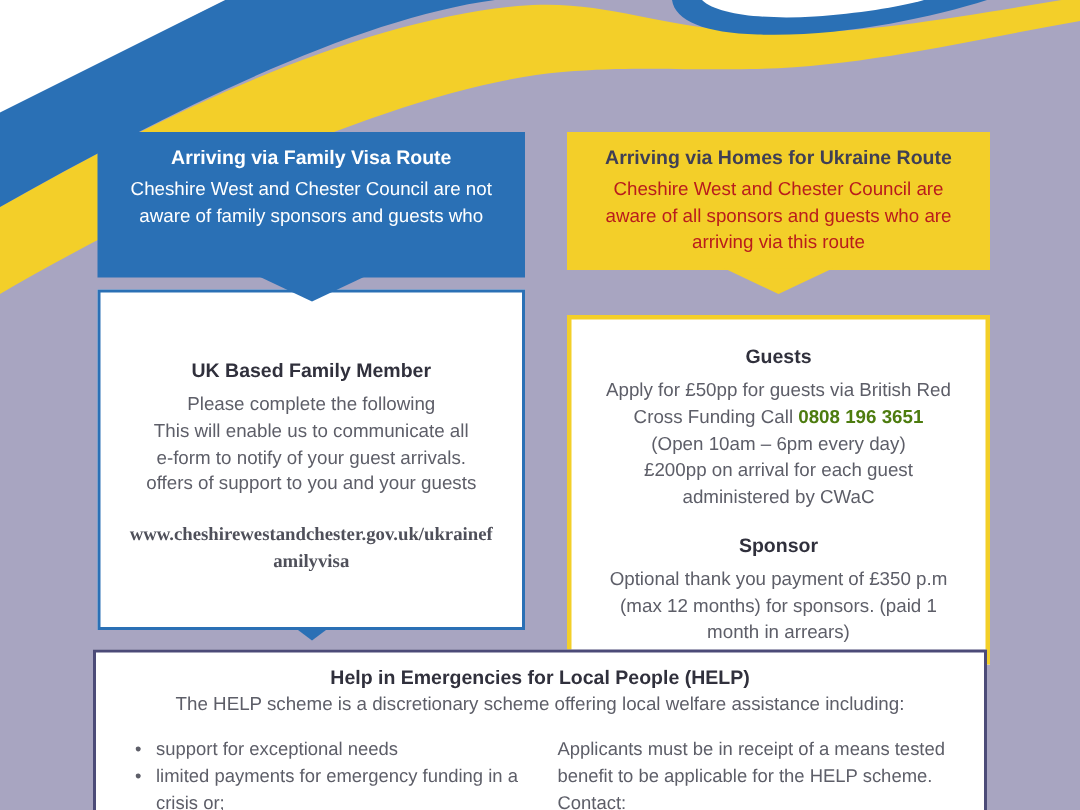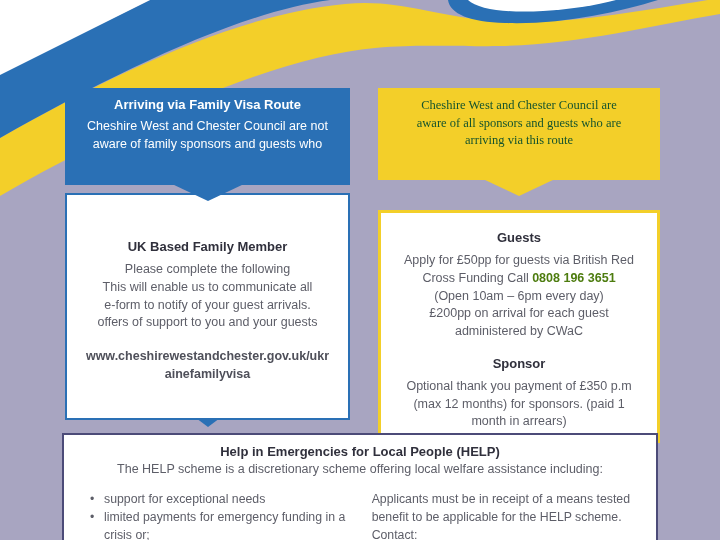--- a/index.html
+++ b/index.html
@@ -13,33 +13,33 @@
   .page{position:relative;width:720px;height:540px;overflow:hidden;
         background:var(--c-lavender);margin:0 auto;}
   .swoosh{position:absolute;top:0;left:0;pointer-events:none;z-index:0;}
   .fill-blue{fill:var(--c-blue)} .fill-yellow{fill:var(--c-yellow)} .fill-white{fill:#fff}
 
   .hdr{position:absolute;z-index:3;text-align:center;padding:9px 13px;}
   .hdr-blue{left:65px;top:88px;width:285px;height:97px;background:var(--c-blue);color:#fff;}
   .hdr-yellow{left:378px;top:88px;width:282px;height:92px;background:var(--c-yellow);color:var(--c-yellow-box-text);}
   .hdr-title{font-size:13px;font-weight:bold;margin-bottom:6px;}
   .hdr-line{font-size:12.5px;line-height:1.4;text-align:center;}
-  .hdr-yellow .hdr-line{color:#14532d;font-family:Liberation Serif, serif;}
+  .hdr-yellow .hdr-line{color:#b91c1c;}
   .tail{position:absolute;left:50%;transform:translateX(-50%);bottom:-16px;width:0;height:0;
         border-left:36px solid transparent;border-right:36px solid transparent;}
   .tail-blue{border-top:17px solid var(--c-blue);}
   .tail-yellow{border-top:17px solid var(--c-yellow);}
 
   .card{position:absolute;z-index:1;background:#fff;text-align:center;}
   .card-family{left:65px;top:193px;width:285px;height:227px;border:2px solid var(--c-blue);padding:44px 15px 0;}
   .card-ukraine{left:378px;top:192px;width:282px;height:233px;border:3px solid var(--c-yellow);padding:17px 12px 0;margin-top:18px;}
   .card-title{font-size:13px;font-weight:bold;color:var(--c-title-text);margin-bottom:7px;}
   .card-line{font-size:12.5px;line-height:1.42;color:var(--c-body-text);}
   .card-link{font-size:12.5px;font-weight:600;color:#4f505a;margin:16px auto 0;max-width:248px;
-             word-break:break-all;line-height:1.42;}
+             word-break:break-all;line-height:1.42;font-family:Liberation Serif, serif;}
   .sponsor-block{margin-top:15px;}
   .ph-bold{font-weight:bold;color:#4d7c0f;}
   .small-tail{position:absolute;left:50%;transform:translateX(-50%);bottom:-9px;width:0;height:0;
               border-left:12px solid transparent;border-right:12px solid transparent;}
   .small-tail-blue{border-top:9px solid var(--c-blue);}
   .small-tail-yellow{border-top:9px solid var(--c-yellow);}
 
   .help{position:absolute;z-index:1;left:62px;top:433px;width:596px;height:150px;background:#fff;
         border:2px solid var(--c-navy-border);padding:9px 14px 0;}
   .help-title{text-align:center;font-size:13px;font-weight:bold;color:var(--c-title-text);}
@@ -69,20 +69,21 @@
   </svg>
 
   <div class="hdr hdr-blue">
     <div class="hdr-title">Arriving via Family Visa Route</div>
     <div class="hdr-line">Cheshire West and Chester Council are not</div>
     <div class="hdr-line">aware of family sponsors and guests who</div>
     <div class="tail tail-blue"></div>
   </div>
 
   <div class="hdr hdr-yellow">
+    <div class="hdr-title">Arriving via Homes for Ukraine Route</div>
     <div class="hdr-line">Cheshire West and Chester Council are</div>
     <div class="hdr-line">aware of all sponsors and guests who are</div>
     <div class="hdr-line">arriving via this route</div>
     <div class="tail tail-yellow"></div>
   </div>
 
   <div class="card card-family">
     <div class="card-title">UK Based Family Member</div>
     <div class="card-line">Please complete the following</div>
     <div class="card-line">This will enable us to communicate all</div>

